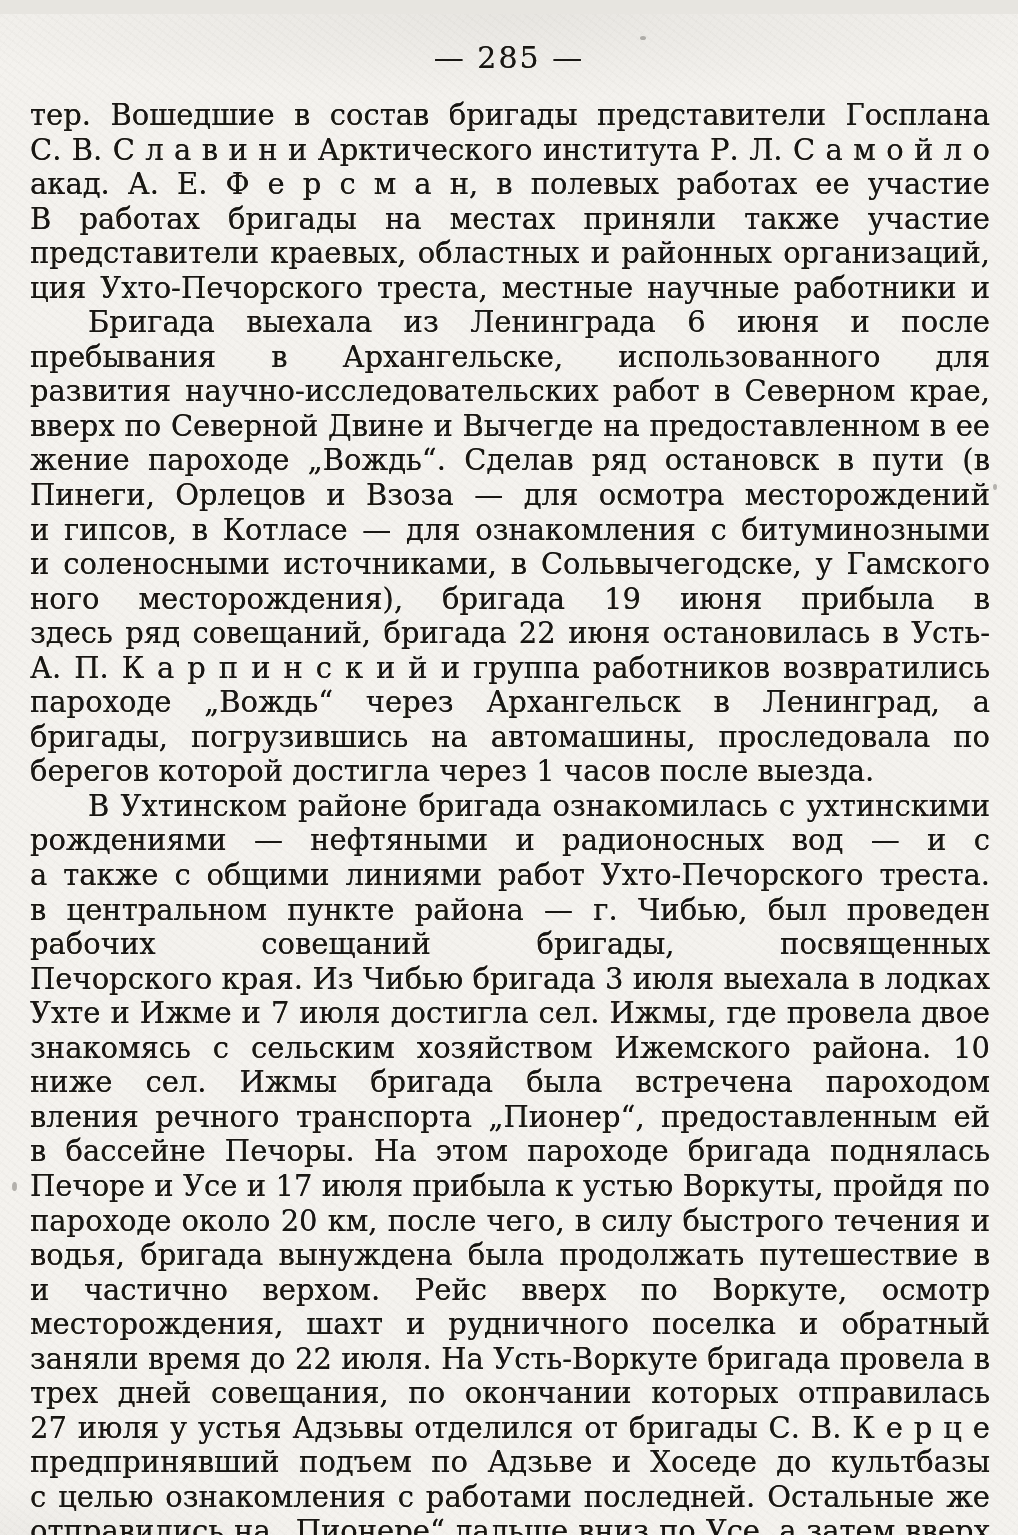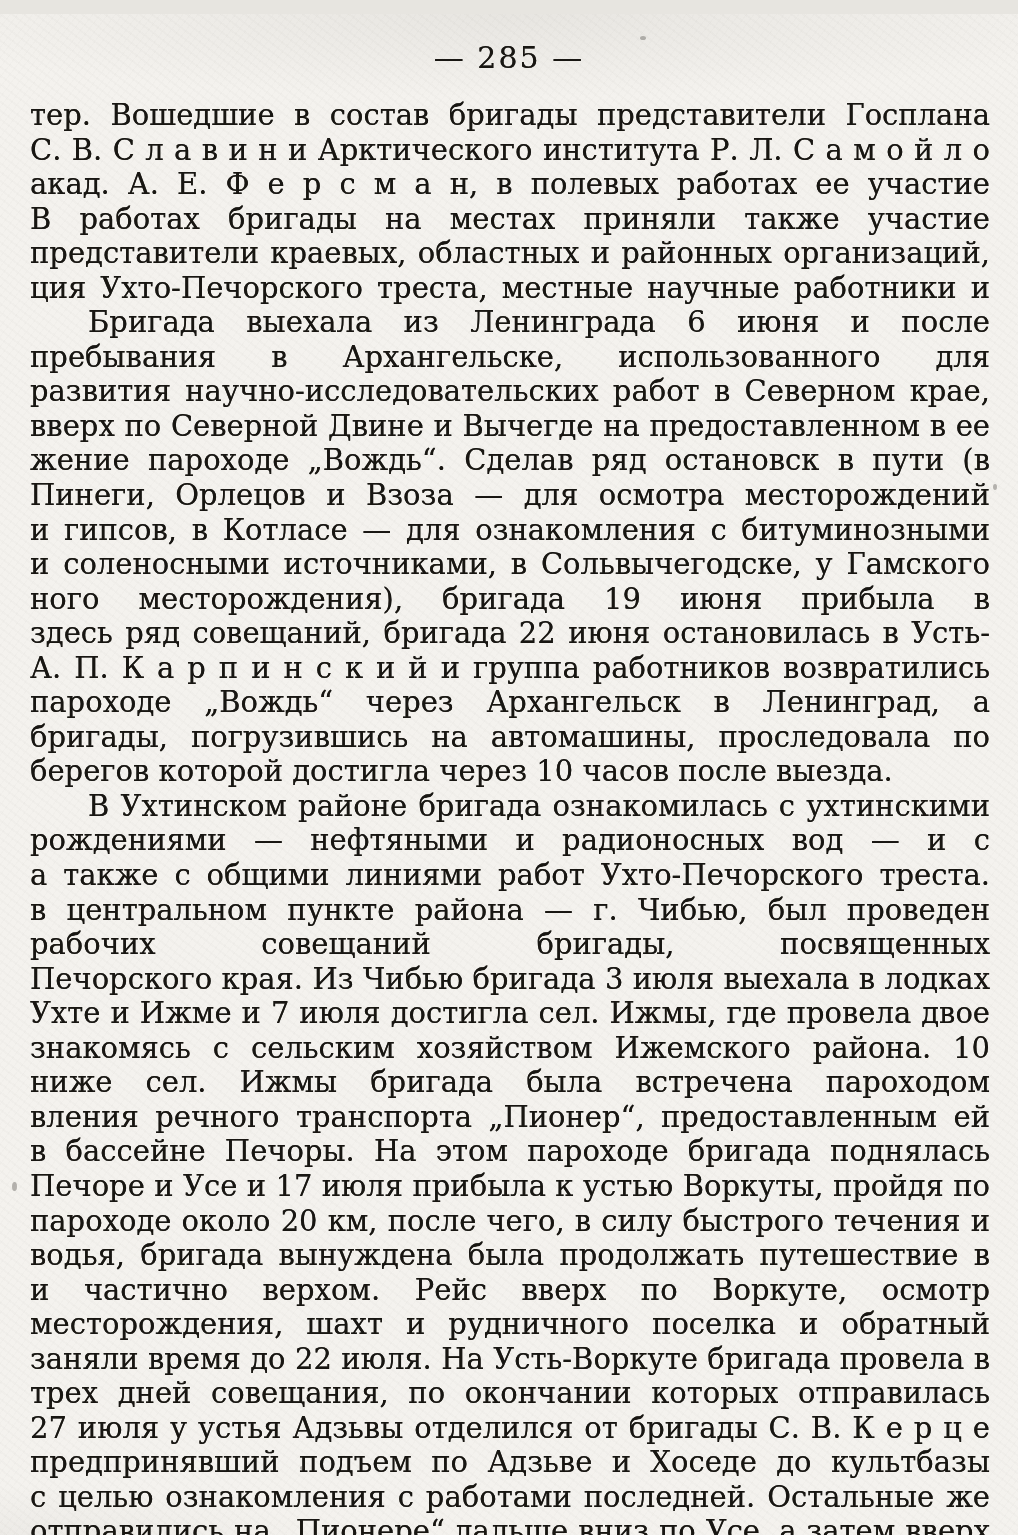--- a/index.html
+++ b/index.html
@@ -77,21 +77,21 @@
       <div class="line">вверх по Северной Двине и Вычегде на предоставленном в ее распоря-</div>
       <div class="line">жение пароходе „Вождь“. Сделав ряд остановск в пути (в районе Усть-</div>
       <div class="line">Пинеги, Орлецов и Взоза — для осмотра месторождений известняков</div>
       <div class="line">и гипсов, в Котласе — для ознакомления с битуминозными сланцами</div>
       <div class="line">и соленосными источниками, в Сольвычегодске, у Гамского железоруд-</div>
       <div class="line">ного месторождения), бригада 19 июня прибыла в Сыктывкар. Проведя</div>
       <div class="line">здесь ряд совещаний, бригада 22 июня остановилась в Усть-Выми.</div>
       <div class="line">А. П. К а р п и н с к и й и группа работников возвратились отсюда на</div>
       <div class="line">пароходе „Вождь“ через Архангельск в Ленинград, а основная часть</div>
       <div class="line">бригады, погрузившись на автомашины, проследовала по тракту на Ухту,</div>
-      <div class="line short">берегов которой достигла через 10 часов после выезда.</div>
+      <div class="line short">берегов которой достигла через 1 часов после выезда.</div>
       <div class="line indent">В Ухтинском районе бригада ознакомилась с ухтинскими место-</div>
       <div class="line">рождениями — нефтяными и радионосных вод — и с эксплоатацией их,</div>
       <div class="line">а также с общими линиями работ Ухто-Печорского треста. Здесь же,</div>
       <div class="line">в центральном пункте района — г. Чибью, был проведен первый цикл</div>
       <div class="line">рабочих совещаний бригады, посвященных непосредственному освещению</div>
       <div class="line">Печорского края. Из Чибью бригада 3 июля выехала в лодках вниз по</div>
       <div class="line">Ухте и Ижме и 7 июля достигла сел. Ижмы, где провела двое суток,</div>
       <div class="line">знакомясь с сельским хозяйством Ижемского района. 10 июля в 28 км</div>
       <div class="line">ниже сел. Ижмы бригада была встречена пароходом Печорского упра-</div>
       <div class="line">вления речного транспорта „Пионер“, предоставленным ей на время работ</div>

